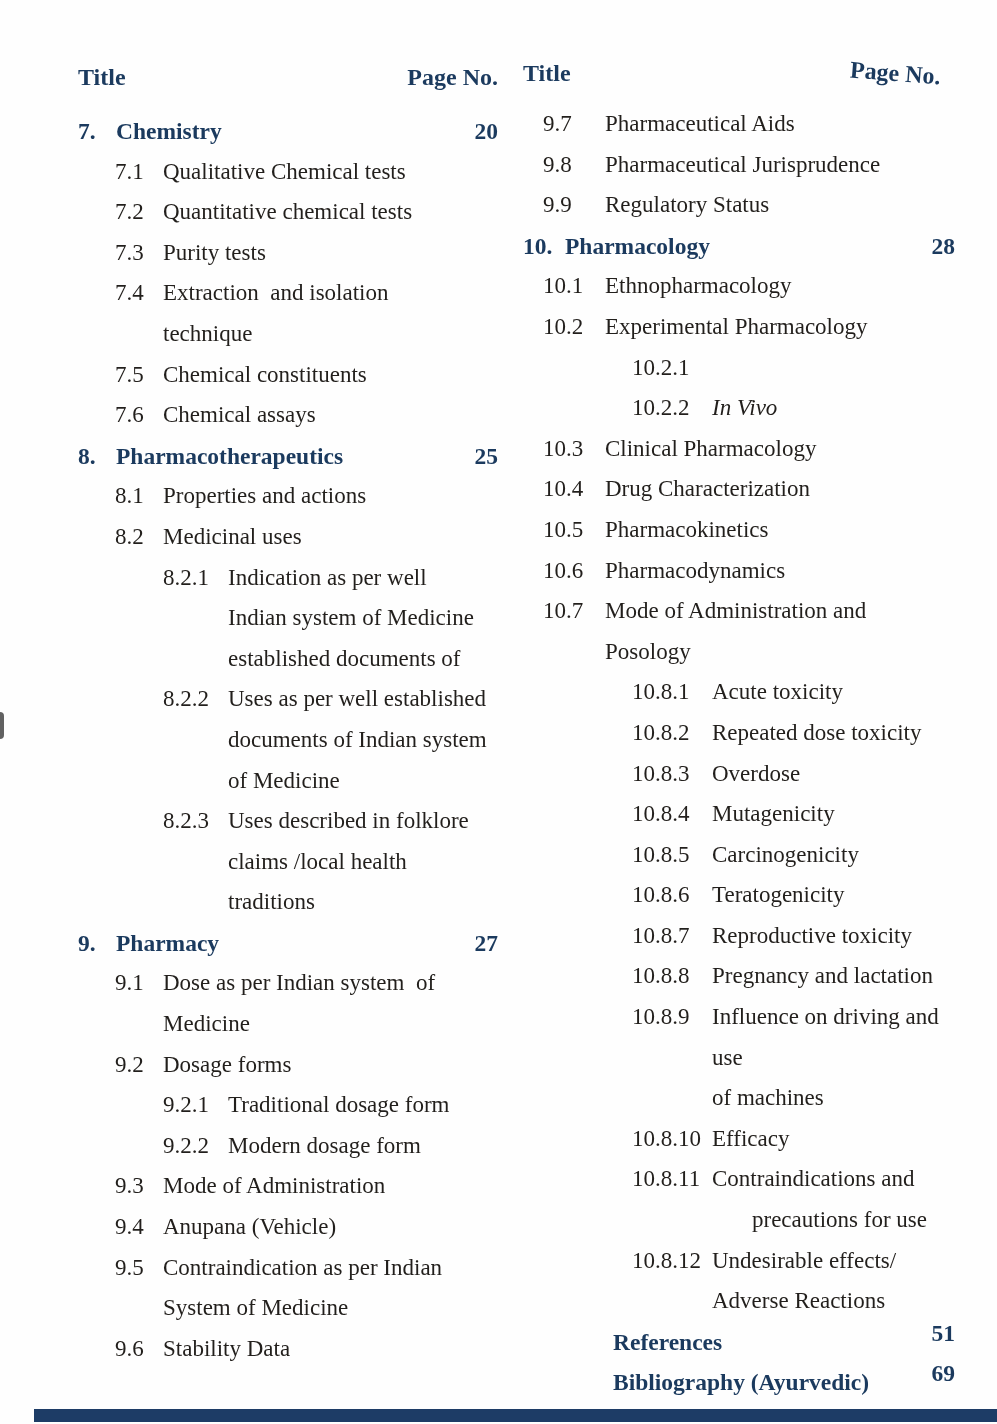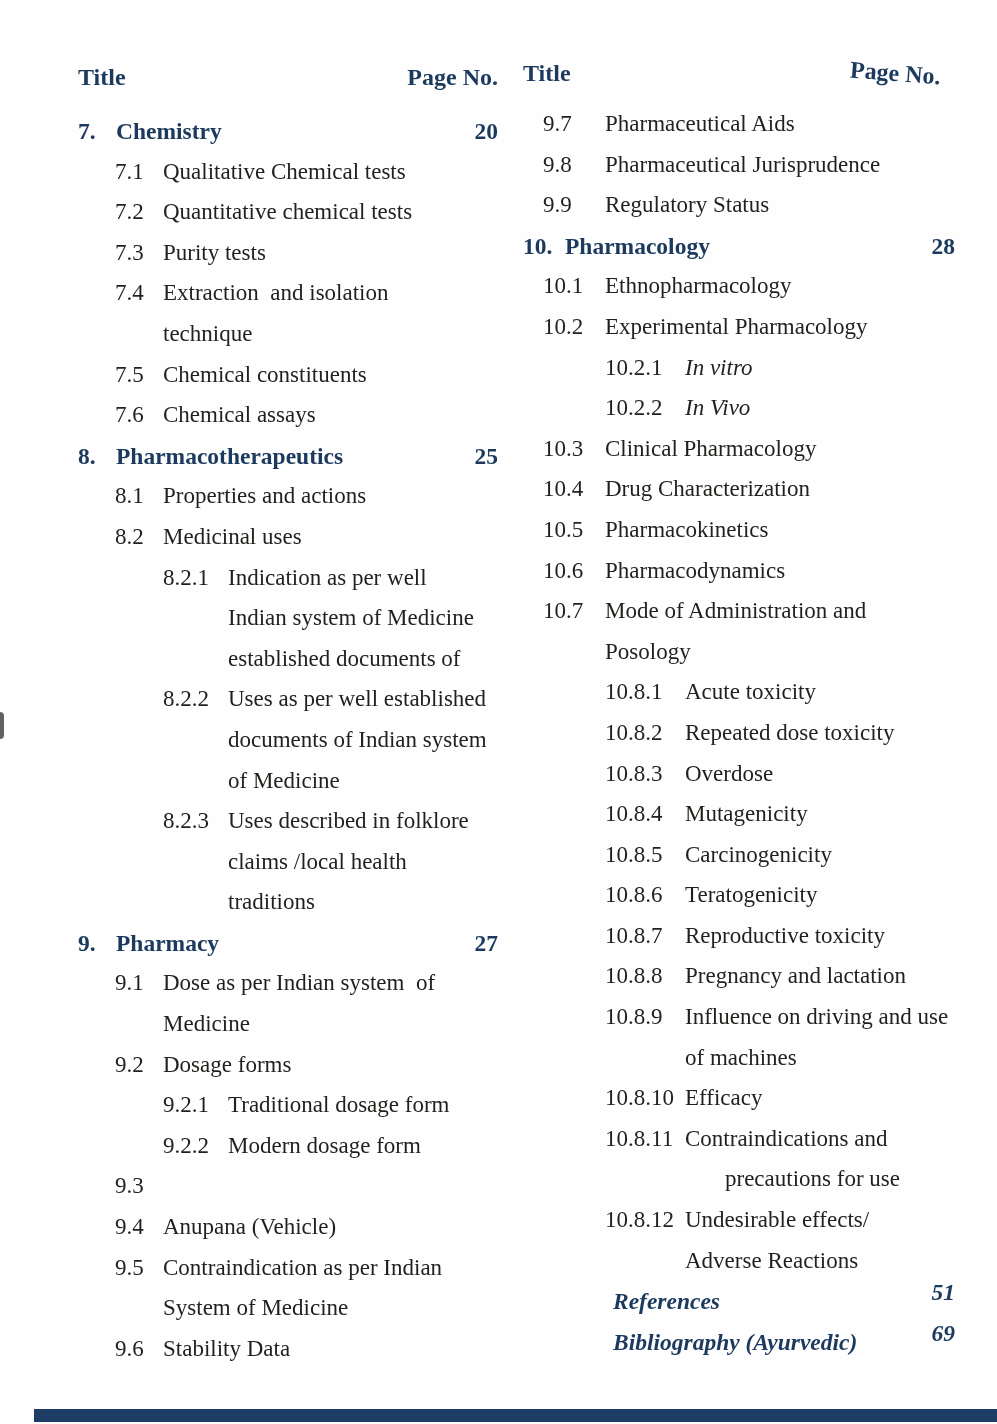--- a/index.html
+++ b/index.html
@@ -44,22 +44,22 @@
   .c0 .lvl1 .num{width:38px;}
   .c0 .lvl2{padding-left:37px;}
   .c0 .lvl2 .num{width:48px;}
   .c0 .lvl3{padding-left:85px;}
   .c0 .lvl3 .num{width:65px;}
   
   .c1 .lvl1 .num{width:42px;}
   .c1 .lvl2{padding-left:20px;}
   .c1 .lvl2 .num{width:62px;font-family:Liberation Serif, serif;}
   .c1 .lvl3{padding-left:82px;}
-  .c1 .lvl3 .num{width:80px;}
-  .toc-entry.no-num{padding-left:90px;font-style:italic;}
+  .c1 .lvl3 .num{width:80px;margin-left:27px;}
+  .toc-entry.no-num{padding-left:90px;}
 
   .chapter .num,.chapter .text,.chapter .page-num{
     font-weight:700;color:var(--navy);font-size:23.5px;
   }
   .page-num{position:absolute;right:0;top:0;}
   .no-num .page-num{top:-9px;}
   .text.italic .line{font-style:italic;}
 
   .bottom-bar{
     position:absolute;left:34px;right:0;bottom:2px;height:13px;
@@ -195,20 +195,23 @@
           </span>
         </div>
         <div class="toc-entry lvl3">
           <span class="num">9.2.2</span>
           <span class="text">
             <div class="line">Modern dosage form</div>
           </span>
         </div>
         <div class="toc-entry lvl2">
           <span class="num">9.3</span>
+          <span class="text">
+            <div class="line">Mode of Administration</div>
+          </span>
         </div>
         <div class="toc-entry lvl2">
           <span class="num">9.4</span>
           <span class="text">
             <div class="line">Anupana (Vehicle)</div>
           </span>
         </div>
         <div class="toc-entry lvl2">
           <span class="num">9.5</span>
           <span class="text">
@@ -263,23 +266,20 @@
           </span>
         </div>
         <div class="toc-entry lvl2">
           <span class="num">10.2</span>
           <span class="text">
             <div class="line">Experimental Pharmacology</div>
           </span>
         </div>
         <div class="toc-entry lvl3">
           <span class="num">10.2.1</span>
-          <span class="text italic">
-            <div class="line">In vitro</div>
-          </span>
         </div>
         <div class="toc-entry lvl3">
           <span class="num">10.2.2</span>
           <span class="text italic">
             <div class="line">In Vivo</div>
           </span>
         </div>
         <div class="toc-entry lvl2">
           <span class="num">10.3</span>
           <span class="text">

